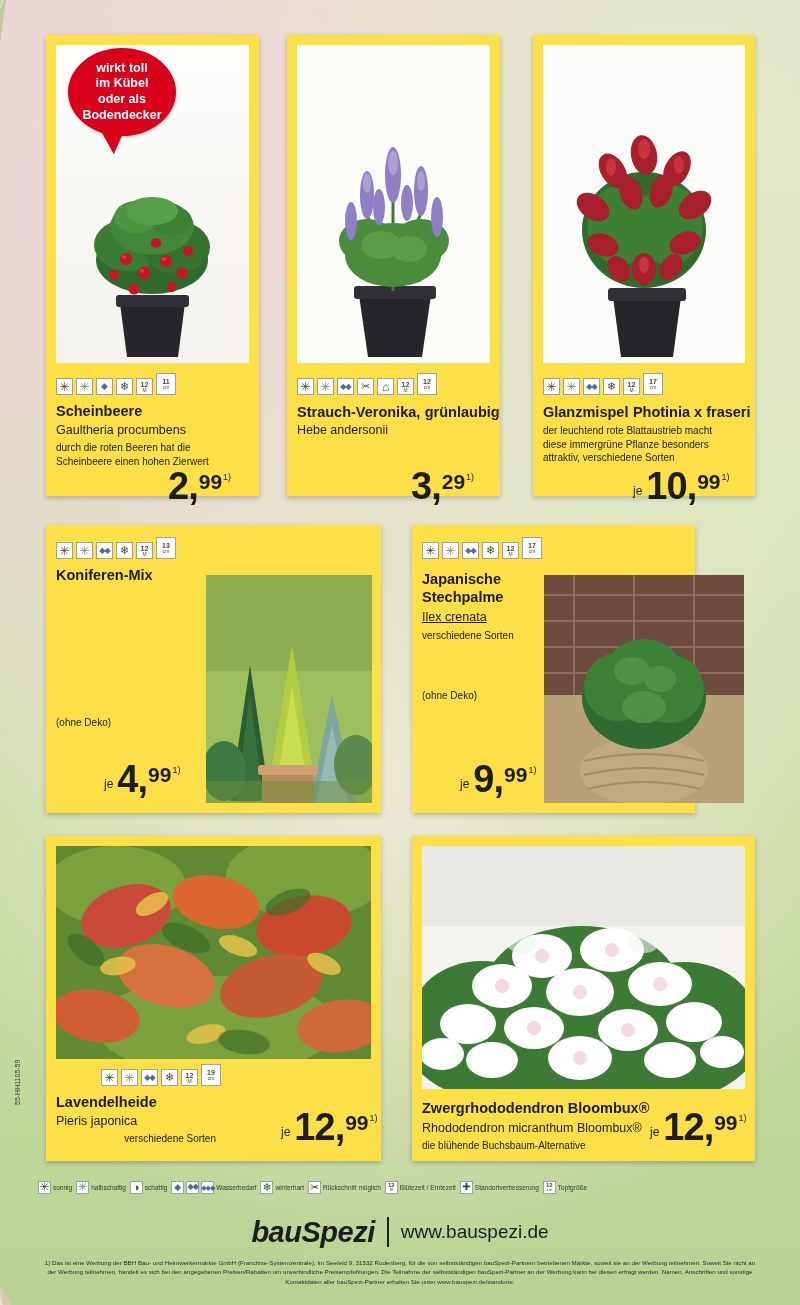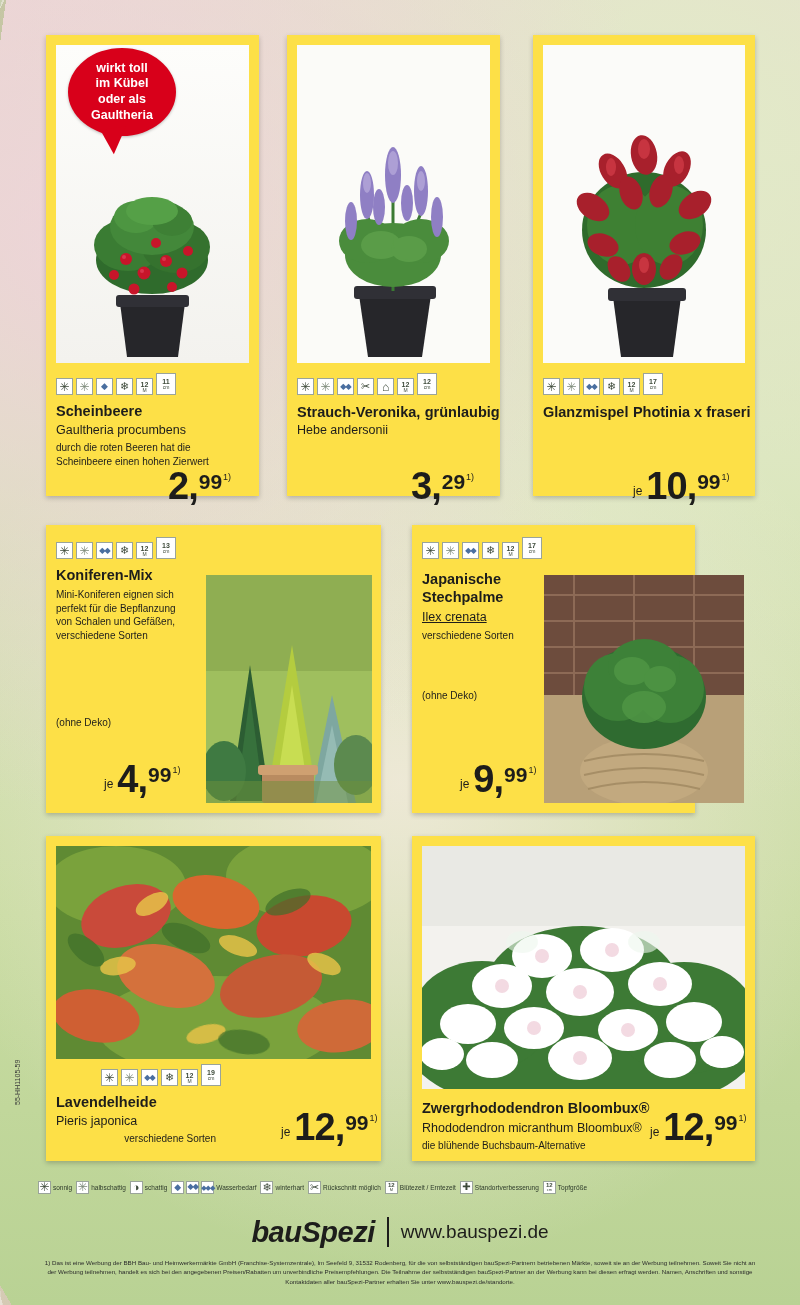--- a/index.html
+++ b/index.html
@@ -193,21 +193,21 @@
       <span class="cents">99</span>
       <span class="sup">1)</span>
     </div>
   </div>
 
   <div class="bubble" style="left:68px; top:48px;">
     <div>
       <div>wirkt toll</div>
       <div>im Kübel</div>
       <div>oder als</div>
-      <div>Gaultheria</div>
+      <div>Bodendecker</div>
     </div>
     <span class="tail"></span>
   </div>
 
   <div class="card" style="left:287px; top:35px; width:213px; height:461px;">
     <div class="photo" style="left:10px; top:10px; width:193px; height:318px;">
       <svg class="ph-inner" viewBox="0 0 193 318" preserveAspectRatio="none">
         <rect width="193" height="318" fill="#fbfbf8"></rect>
         <path d="M62 250 L134 250 L125 312 L71 312 Z" fill="#26262a"></path>
         <rect x="57" y="241" width="82" height="13" rx="3" fill="#303036"></rect>
@@ -323,20 +323,21 @@
       <span class="ic ic-big pot">
           <span class="n">17</span>
           <span class="u">cm</span>
         </span>
     </div>
 
     <div style="position:absolute; left:10px; top:368px;">
       <span class="title">Glanzmispel</span>
       <span class="title light">Photinia x fraseri</span>
     </div>
+    <div class="desc" style="position:absolute; left:10px; top:389px; width:195px;">der leuchtend rote Blattaustrieb macht diese immergrüne Pflanze besonders attraktiv, verschiedene Sorten</div>
 
     <div class="price" style="left:100px; top:435px;">
       <span class="je">je</span>
       <span class="eur">10</span>
       <span class="dot">,</span>
       <span class="cents">99</span>
       <span class="sup">1)</span>
     </div>
   </div>
 
@@ -372,21 +373,20 @@
           <span class="n">12</span>
           <span class="u">M</span>
         </span>
       <span class="ic ic-big pot">
           <span class="n">13</span>
           <span class="u">cm</span>
         </span>
     </div>
 
     <div class="title" style="position:absolute; left:10px; top:42px;">Koniferen-Mix</div>
-    <div class="desc" style="position:absolute; left:10px; top:63px; width:125px;">Mini-Koniferen eignen sich perfekt für die Bepflanzung von Schalen und Gefäßen, verschiedene Sorten</div>
     <div class="small" style="position:absolute; left:10px; top:147px;">(ohne Deko)</div>
 
     <div class="price" style="left:58px; top:238px;">
       <span class="je">je</span>
       <span class="eur">4</span>
       <span class="dot">,</span>
       <span class="cents">99</span>
       <span class="sup">1)</span>
     </div>
   </div>

